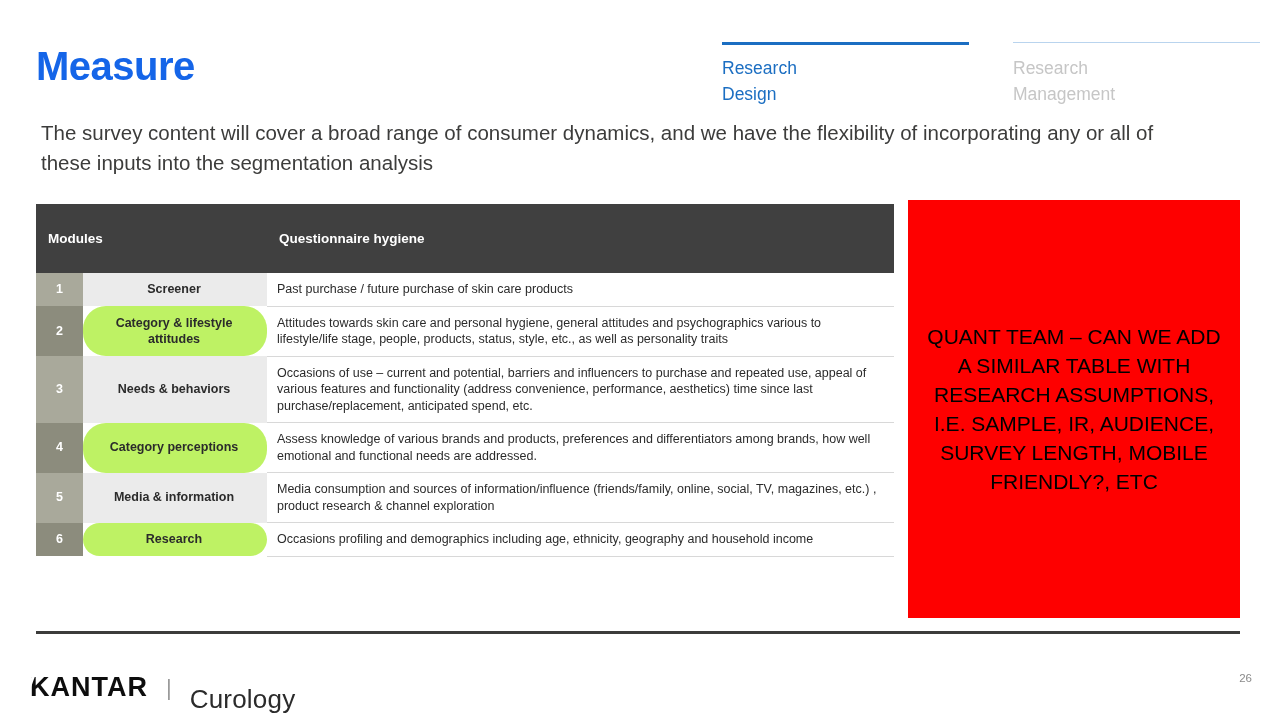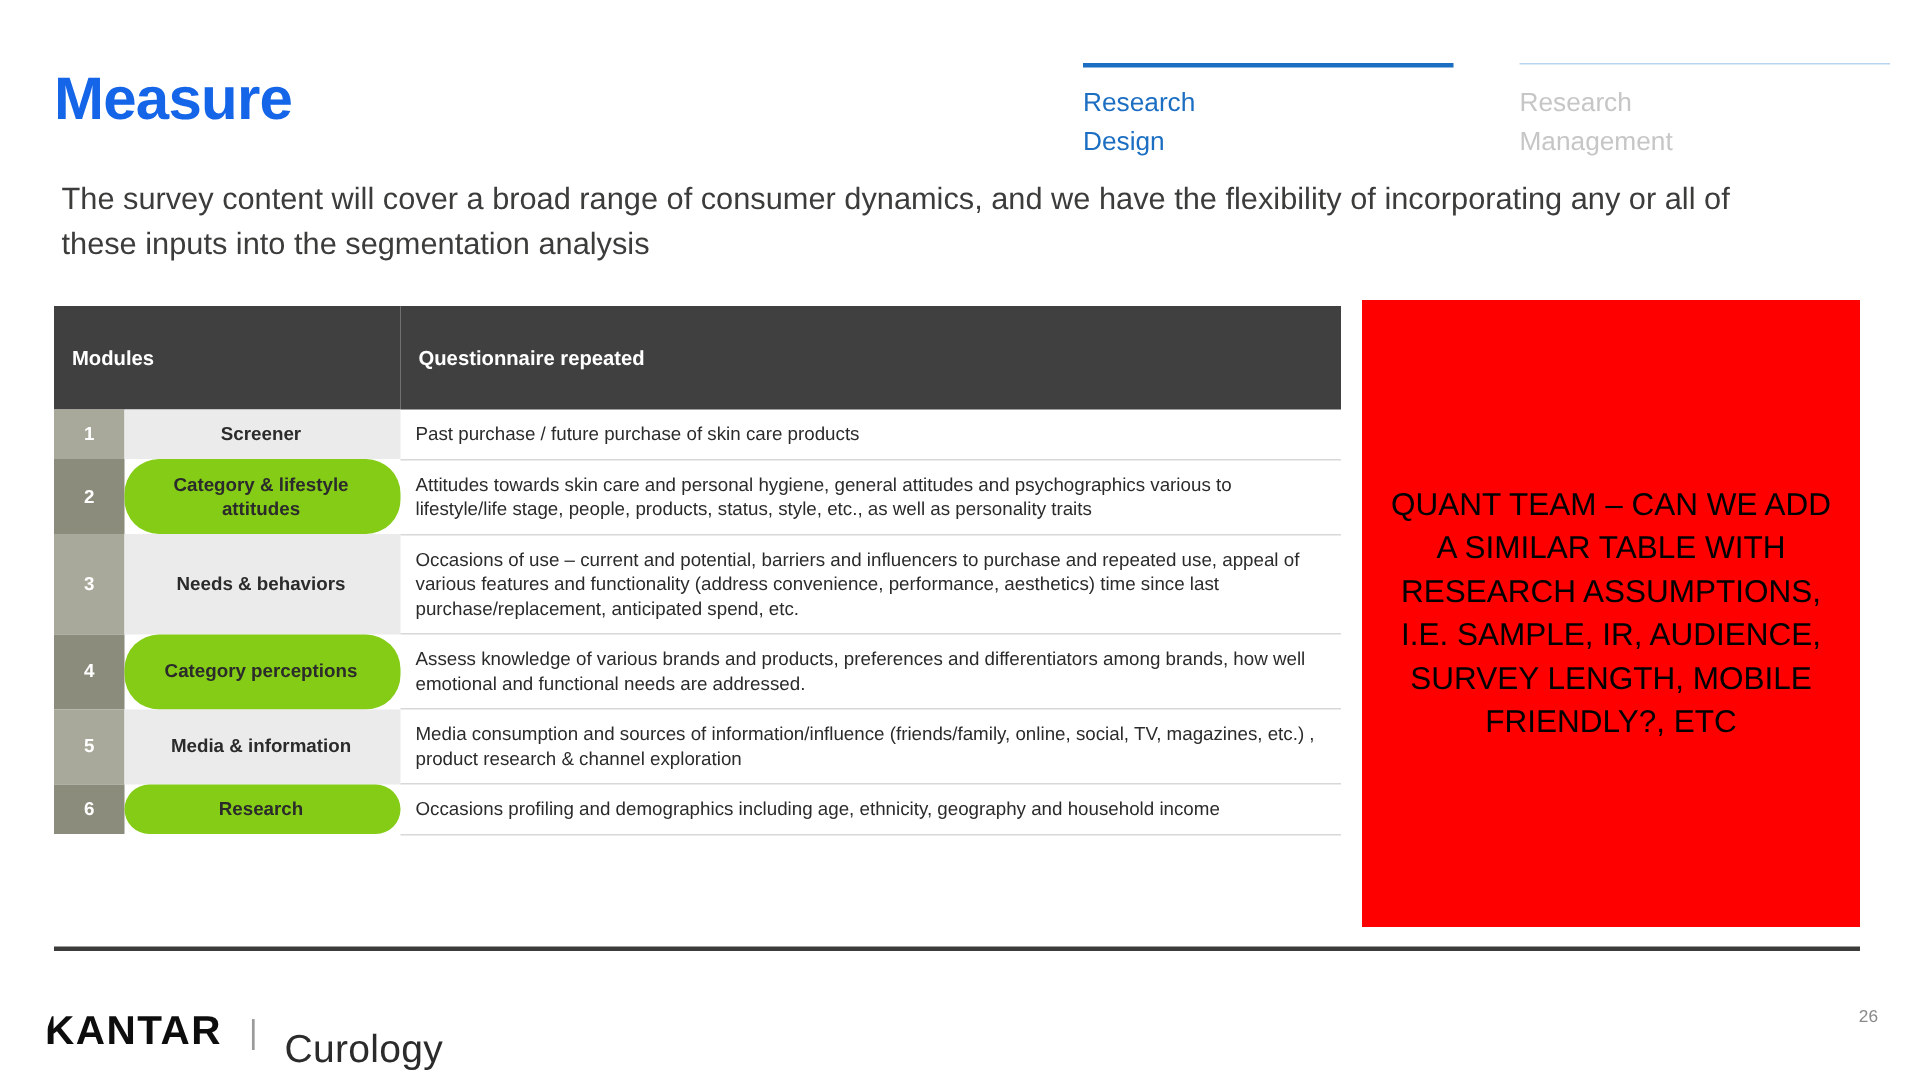--- a/index.html
+++ b/index.html
@@ -111,21 +111,21 @@
   }
   .elem-cell {
     padding: 8px 10px 8px 10px;
     color: #2b2b2b;
     border-bottom: 1px solid #d8d8d8;
     margin-left: 40px;
   }
   tr.row-odd .num-cell { background: #a9a99b; }
   tr.row-odd .mod-cell { background: #ebebeb; }
   tr.row-even .num-cell { background: #8c8c7d; }
-  tr.row-even .mod-cell { background: #84cc16; border-radius: 23px; }
+  tr.row-even .mod-cell { background: #bef264; border-radius: 23px; }
 
   
   .callout {
     position: absolute;
     left: 908px;
     top: 200px;
     width: 332px;
     height: 418px;
     background: #fe0000;
     color: #000000;
@@ -207,21 +207,21 @@
   </div>
 </div>
 
 <div class="title">Measure</div>
 <div class="subtitle">The survey content will cover a broad range of consumer dynamics, and we have the flexibility of incorporating any or all of these inputs into the segmentation analysis</div>
 
 <table class="table">
   <thead>
     <tr>
       <th class="th-modules" colspan="2">Modules</th>
-      <th class="th-elements">Questionnaire repeated</th>
+      <th class="th-elements">Questionnaire hygiene</th>
     </tr>
   </thead>
   <tbody>
     <tr class="row-odd">
       <td class="num-cell">1</td>
       <td class="mod-cell">Screener</td>
       <td class="elem-cell">Past purchase / future purchase of skin care products</td>
     </tr>
     <tr class="row-even">
       <td class="num-cell">2</td>

